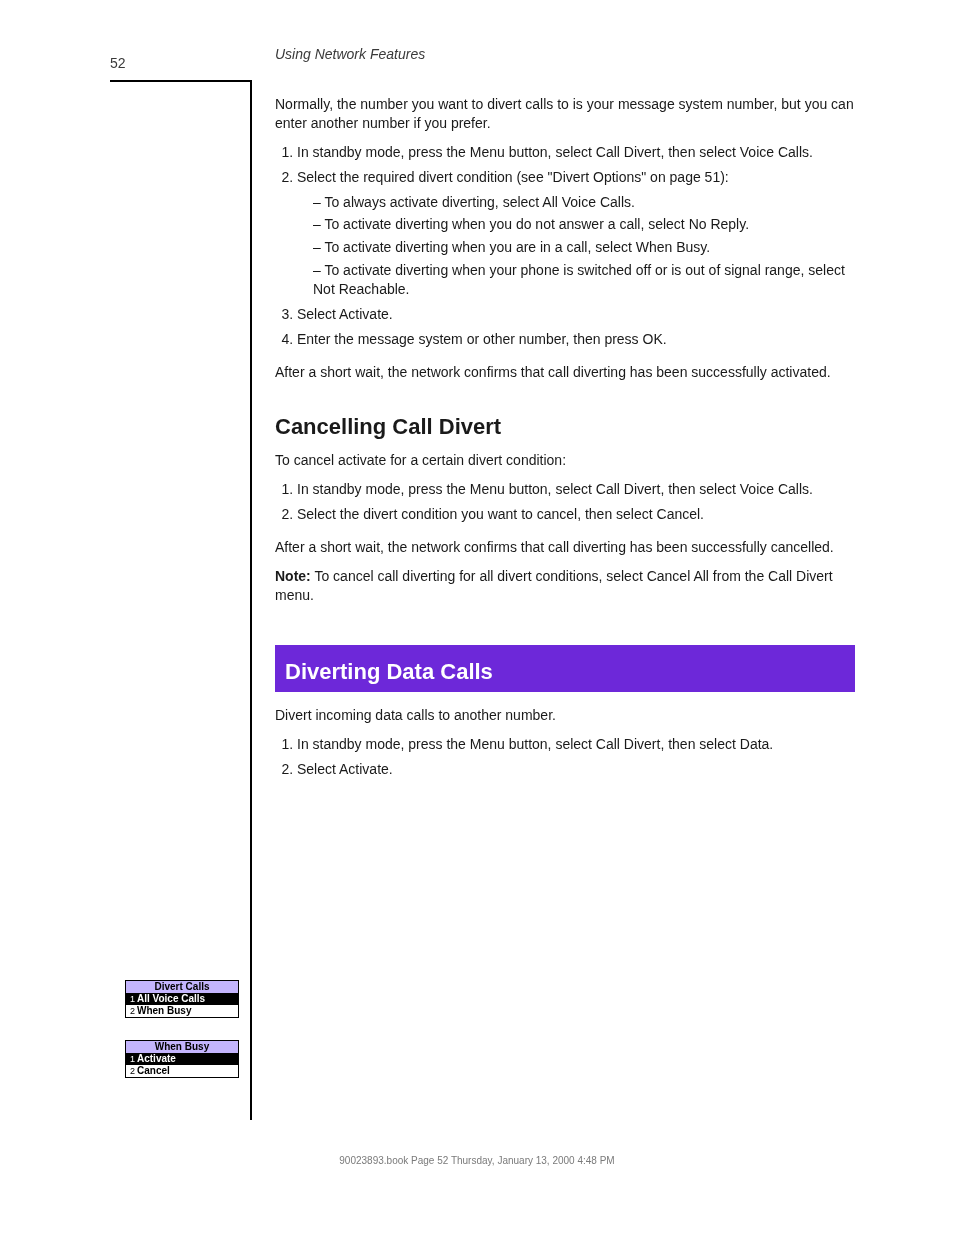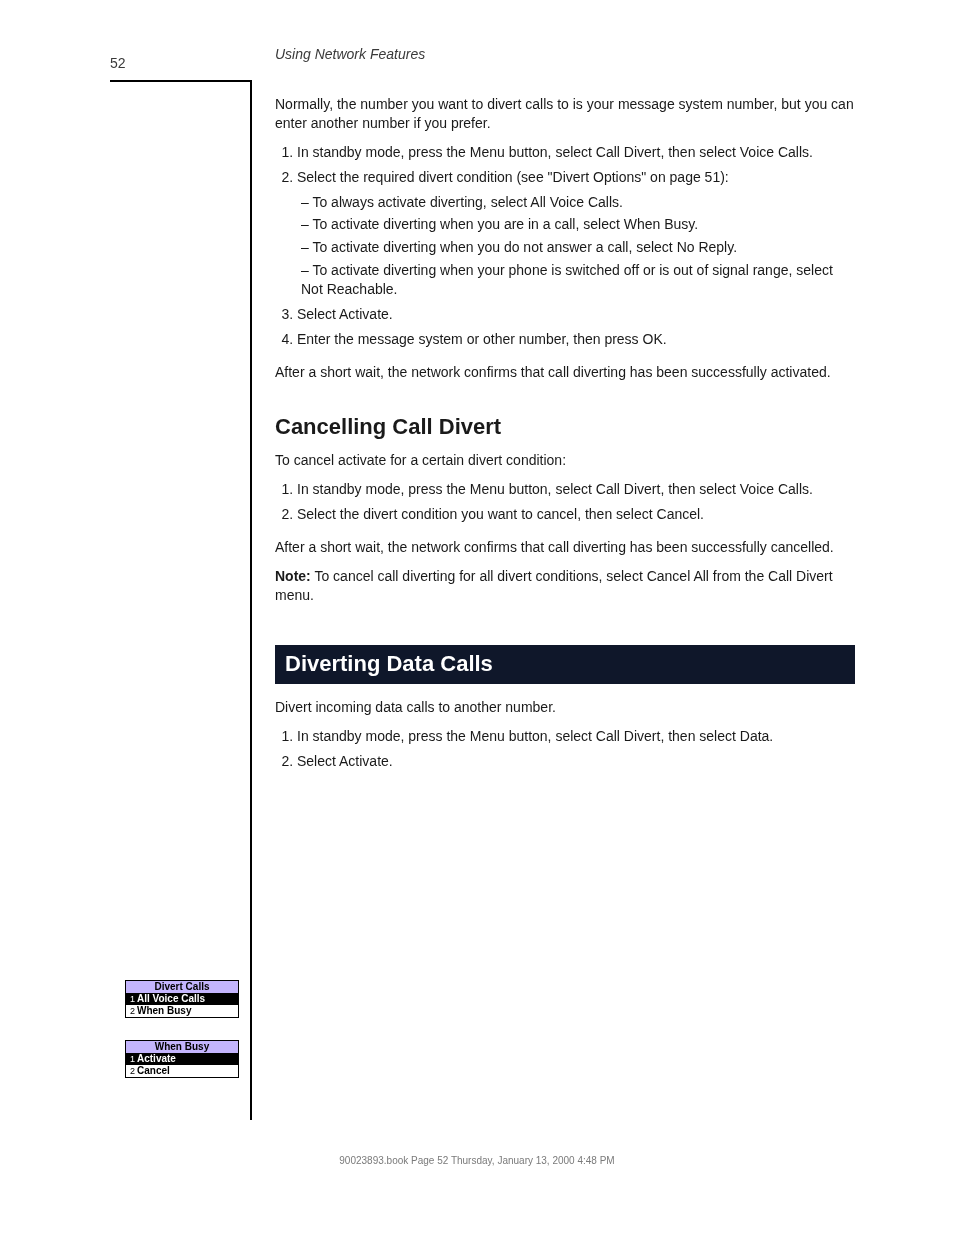--- a/index.html
+++ b/index.html
@@ -52,34 +52,34 @@
     left: 275px;
     top: 95px;
     width: 580px;
     font-size: 14px;
     line-height: 1.35;
     color: #1a1a1a;
   }
   .content p { margin: 0 0 10px 0; }
   .step-list { margin: 0 0 14px 0; padding-left: 22px; }
   .step-list li { margin-bottom: 6px; }
-  .step-list .sub { margin: 6px 0 6px 4px; padding-left: 0; list-style: none; }
+  .step-list .sub { margin: 6px 0 6px 16px; padding-left: 0; list-style: none; }
   .step-list .sub li::before { content: "– "; }
   .step-list .sub li { margin-bottom: 4px; }
   .h2 {
     font-size: 22px;
     font-weight: bold;
     margin: 30px 0 10px 0;
   }
   .section-bar {
-    background: #0f172a;
+    background: #6d28d9;
     color: #fff;
     font-size: 22px;
     font-weight: bold;
-    padding: 4px 10px 6px 10px;
+    padding: 12px 10px 6px 10px;
     margin: 40px 0 14px 0;
   }
   .note {
     margin: 4px 0 14px 0;
   }
   .note .note-label {
     font-weight: bold;
   }
   
   .screen {
@@ -151,22 +151,22 @@
 
   <div class="content">
     <p>Normally, the number you want to divert calls to is your message system number, but you can enter another number if you prefer.</p>
 
     <ol class="step-list">
       <li><span>In standby mode, press the Menu button, select Call Divert, then select Voice Calls.</span></li>
       <li>
         <span>Select the required divert condition (see "Divert Options" on page 51):</span>
         <ul class="sub">
           <li>To always activate diverting, select All Voice Calls.</li>
+          <li>To activate diverting when you do not answer a call, select No Reply.</li>
           <li>To activate diverting when you are in a call, select When Busy.</li>
-          <li>To activate diverting when you do not answer a call, select No Reply.</li>
           <li>To activate diverting when your phone is switched off or is out of signal range, select Not Reachable.</li>
         </ul>
       </li>
       <li><span>Select Activate.</span></li>
       <li><span>Enter the message system or other number, then press OK.</span></li>
     </ol>
 
     <p>After a short wait, the network confirms that call diverting has been successfully activated.</p>
 
     <div class="h2">Cancelling Call Divert</div>

